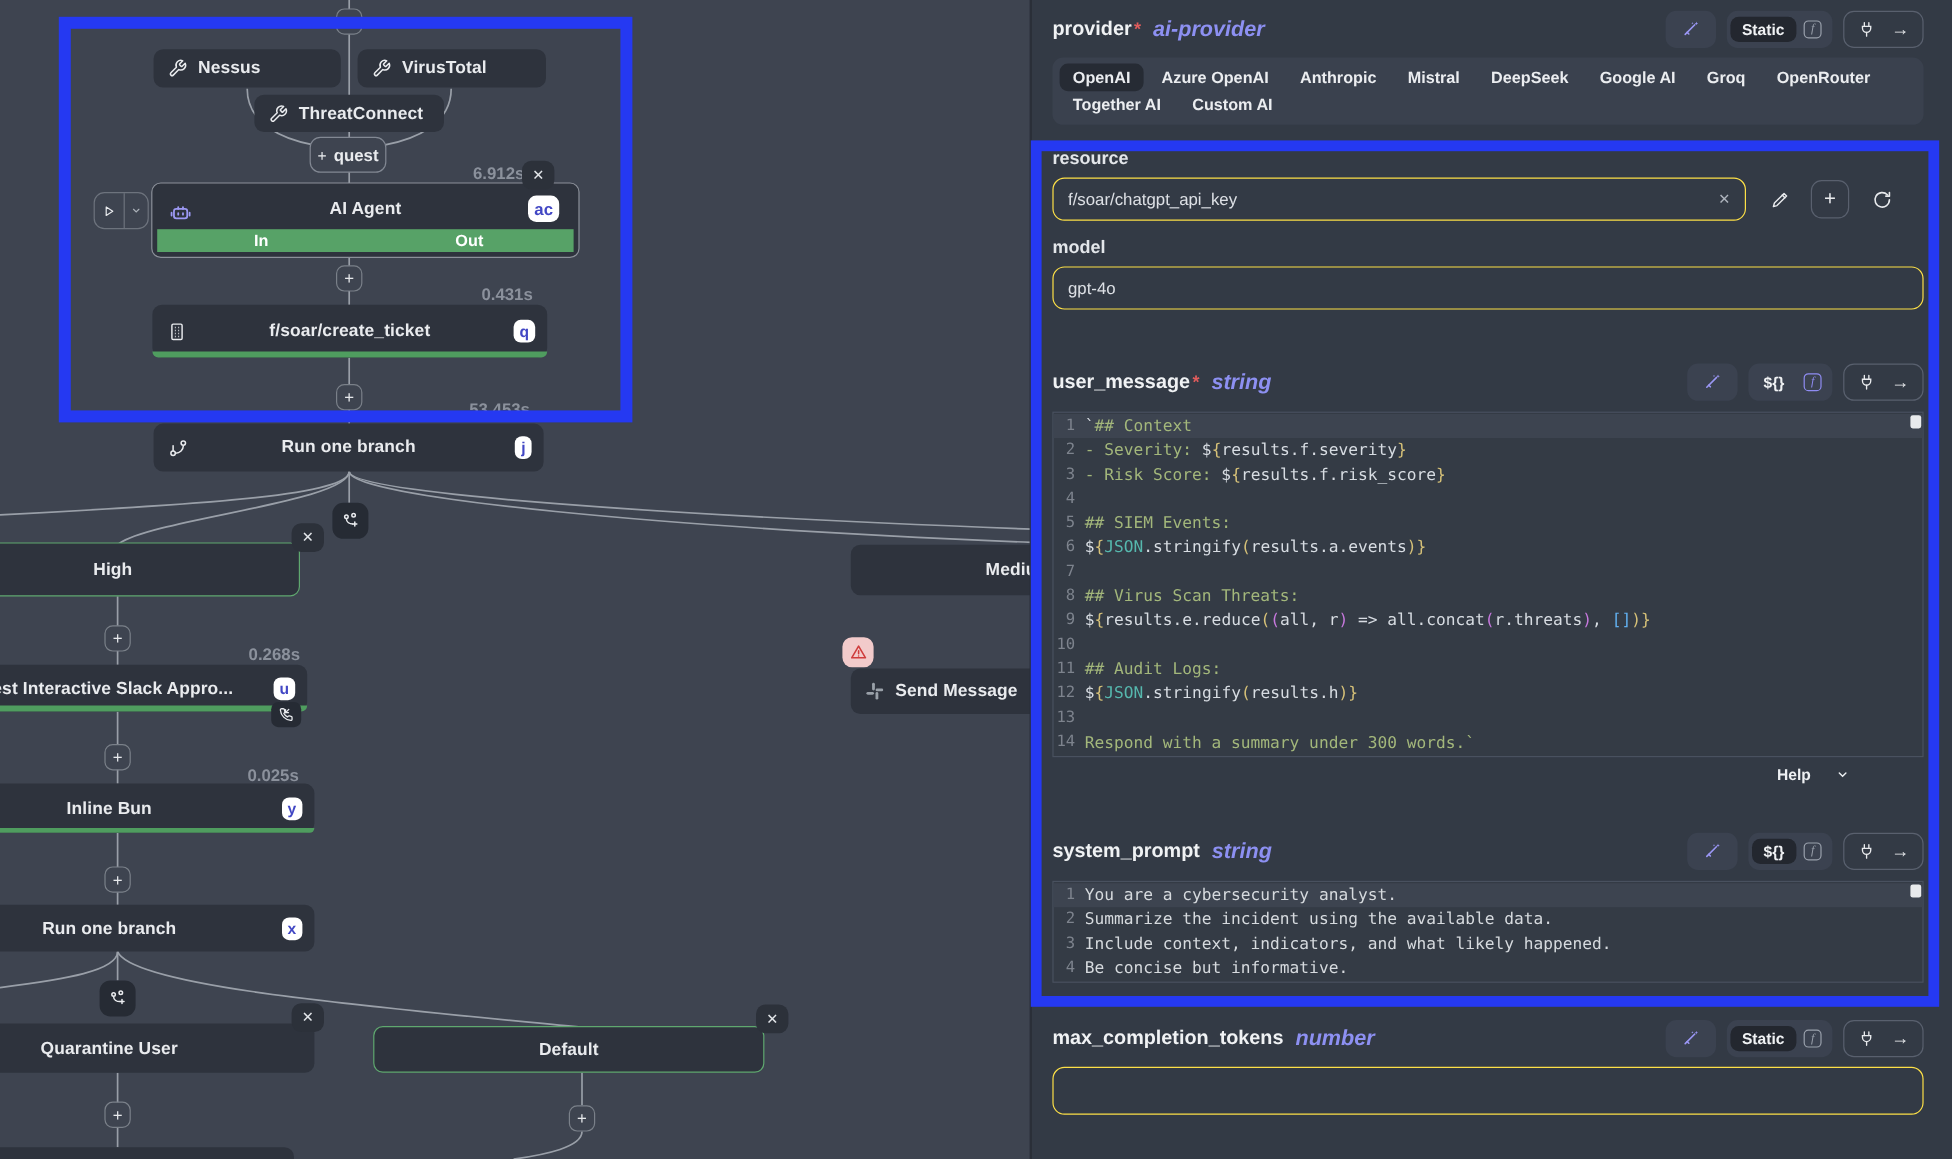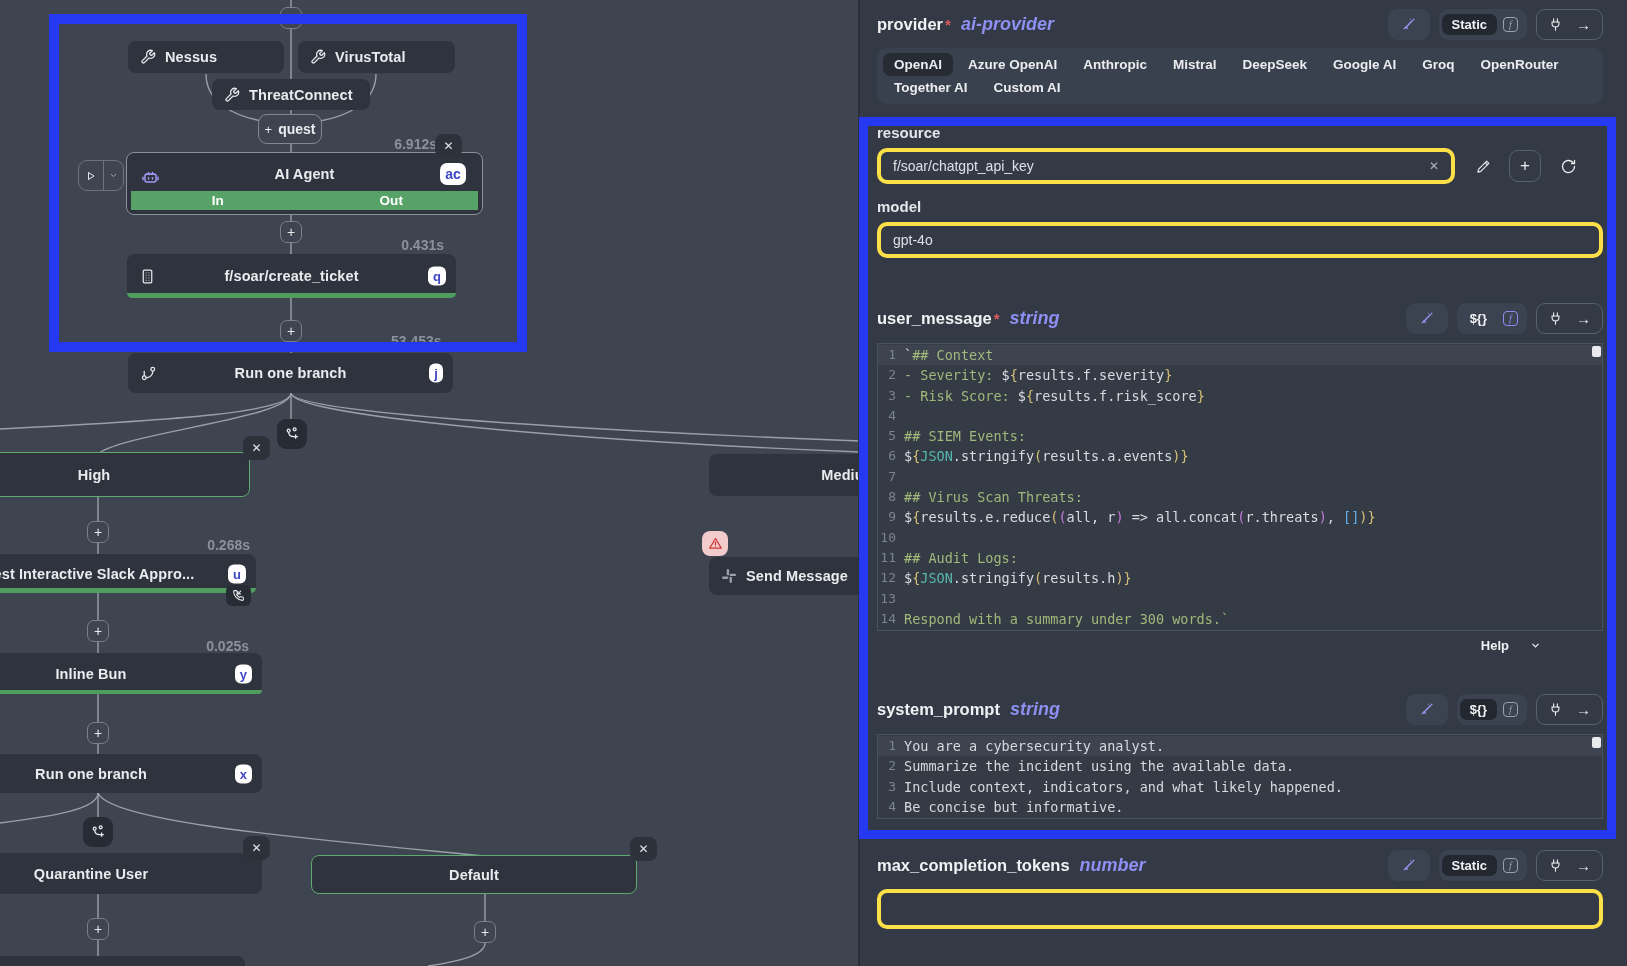--- a/index.html
+++ b/index.html
@@ -64,21 +64,21 @@
           font-style:italic;display:flex;align-items:center;justify-content:center;font-family:"Liberation Serif",serif;}
   .plugrp{height:31px;border:1.5px solid #59606e;border-radius:9px;display:flex;align-items:center;
           padding:0 11px;gap:13px;color:#e8eaed;}
   .arrow-glyph{font-size:15px;color:#e8eaed;line-height:1;}
   .tabs{margin-top:8px;background:#3a414e;border-radius:9px;padding:5px 6px;}
   .tabrow{display:flex;gap:4px;}
   .tab{padding:4px 11px;font-size:13.5px;font-weight:700;color:#ebedf0;border-radius:7px;white-space:nowrap;}
   .tab.active{background:#262b34;}
   .flabel{font-size:15px;font-weight:700;color:#e3e6ea;margin-top:16px;}
   .inrow{display:flex;align-items:center;margin-top:7px;}
-  .tinput{height:36px;border:4px solid #fde047;border-radius:10px;display:flex;align-items:center;
+  .tinput{height:36px;border:1px solid #fde047;border-radius:10px;display:flex;align-items:center;
           justify-content:space-between;padding:0 12px;font-size:14px;color:#dde0e5;width:100%;background:transparent;}
   .tinput .clr{color:#aeb4bd;font-size:12px;}
   .res-input{width:578px;flex:0 0 578px;}
   .sq-btn{width:32px;height:32px;border:1.5px solid #59606e;border-radius:9px;display:flex;align-items:center;
           justify-content:center;color:#e8eaed;font-size:17px;}
   .editor{margin-top:9px;background:#343b45;border:1px solid #49515f;position:relative;
           font-family:"DejaVu Sans Mono",monospace;font-size:13.5px;line-height:20.3px;padding:1px 0;}
   .cl{display:flex;min-height:20.3px;}
   .cl.active{background:#3d4450;}
   .ln{flex:0 0 26px;text-align:right;color:#7d838d;padding-right:8px;font-size:13px;}

